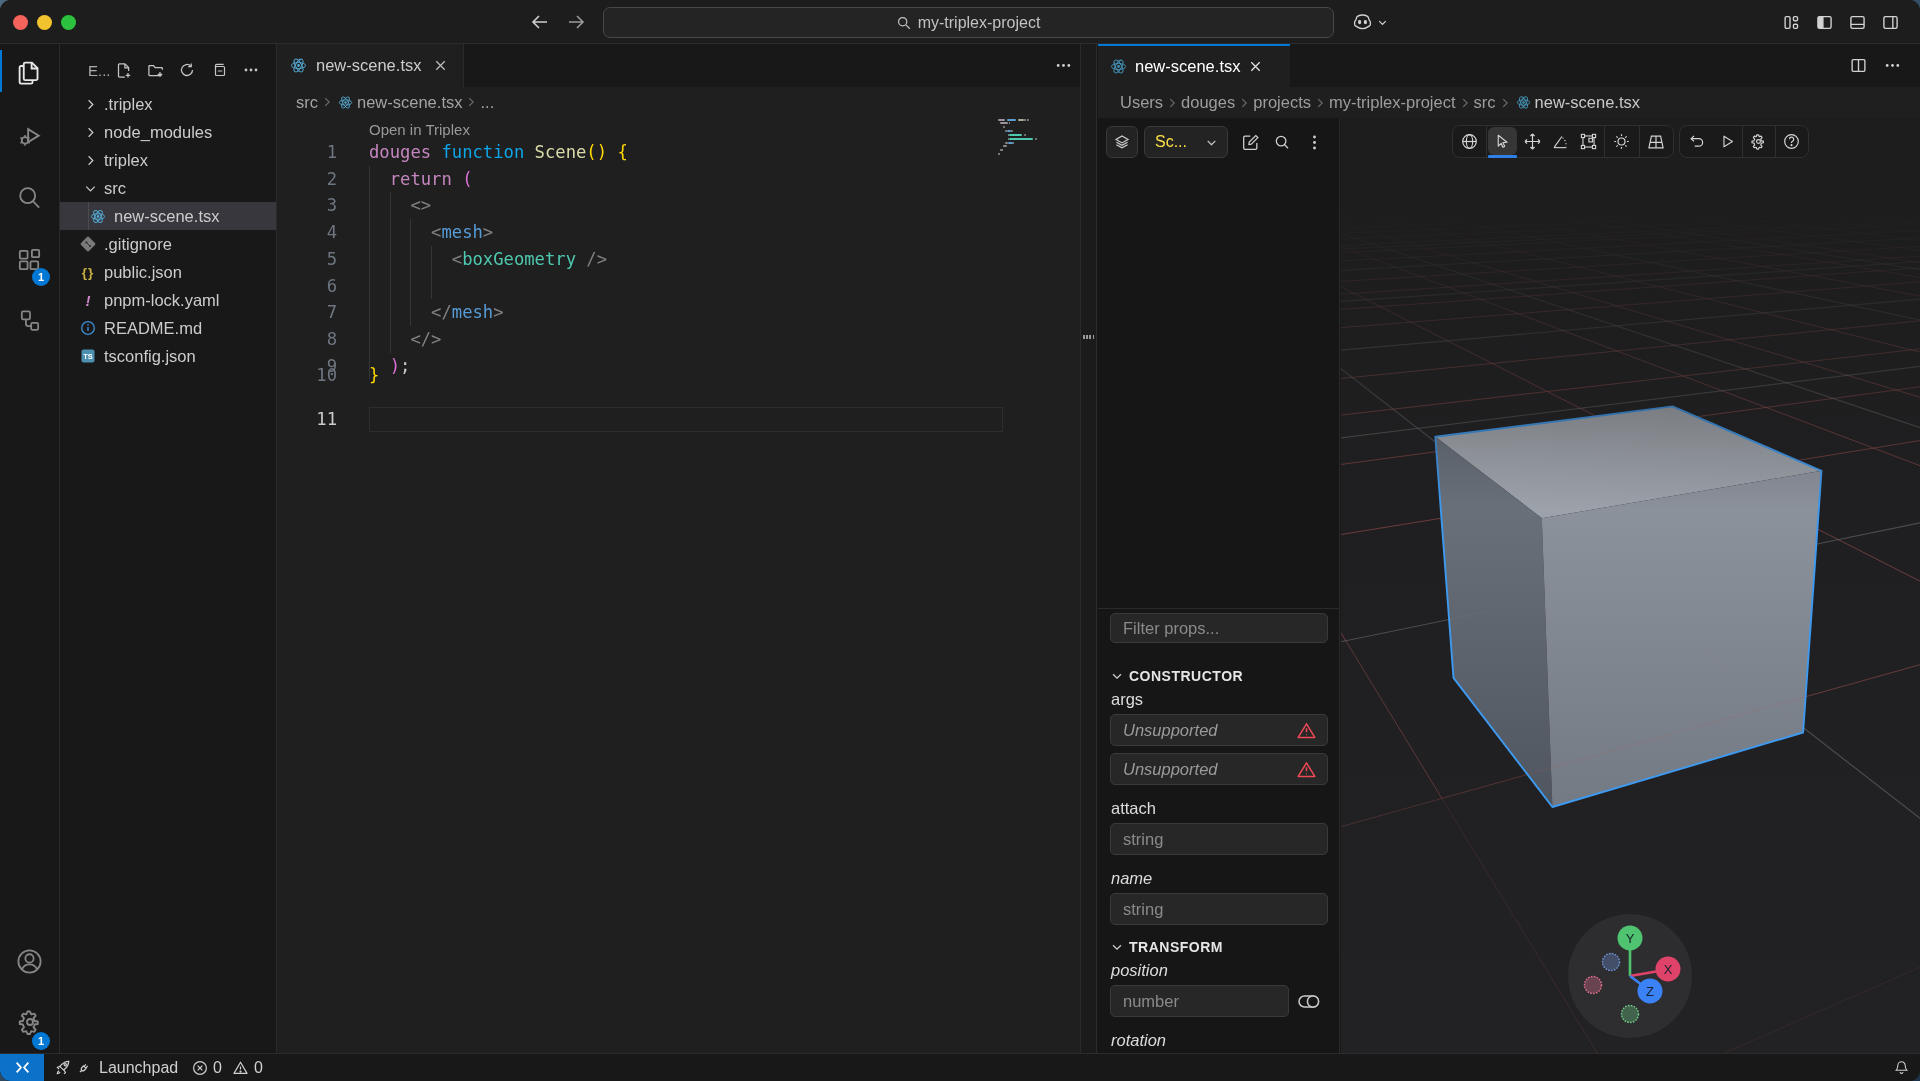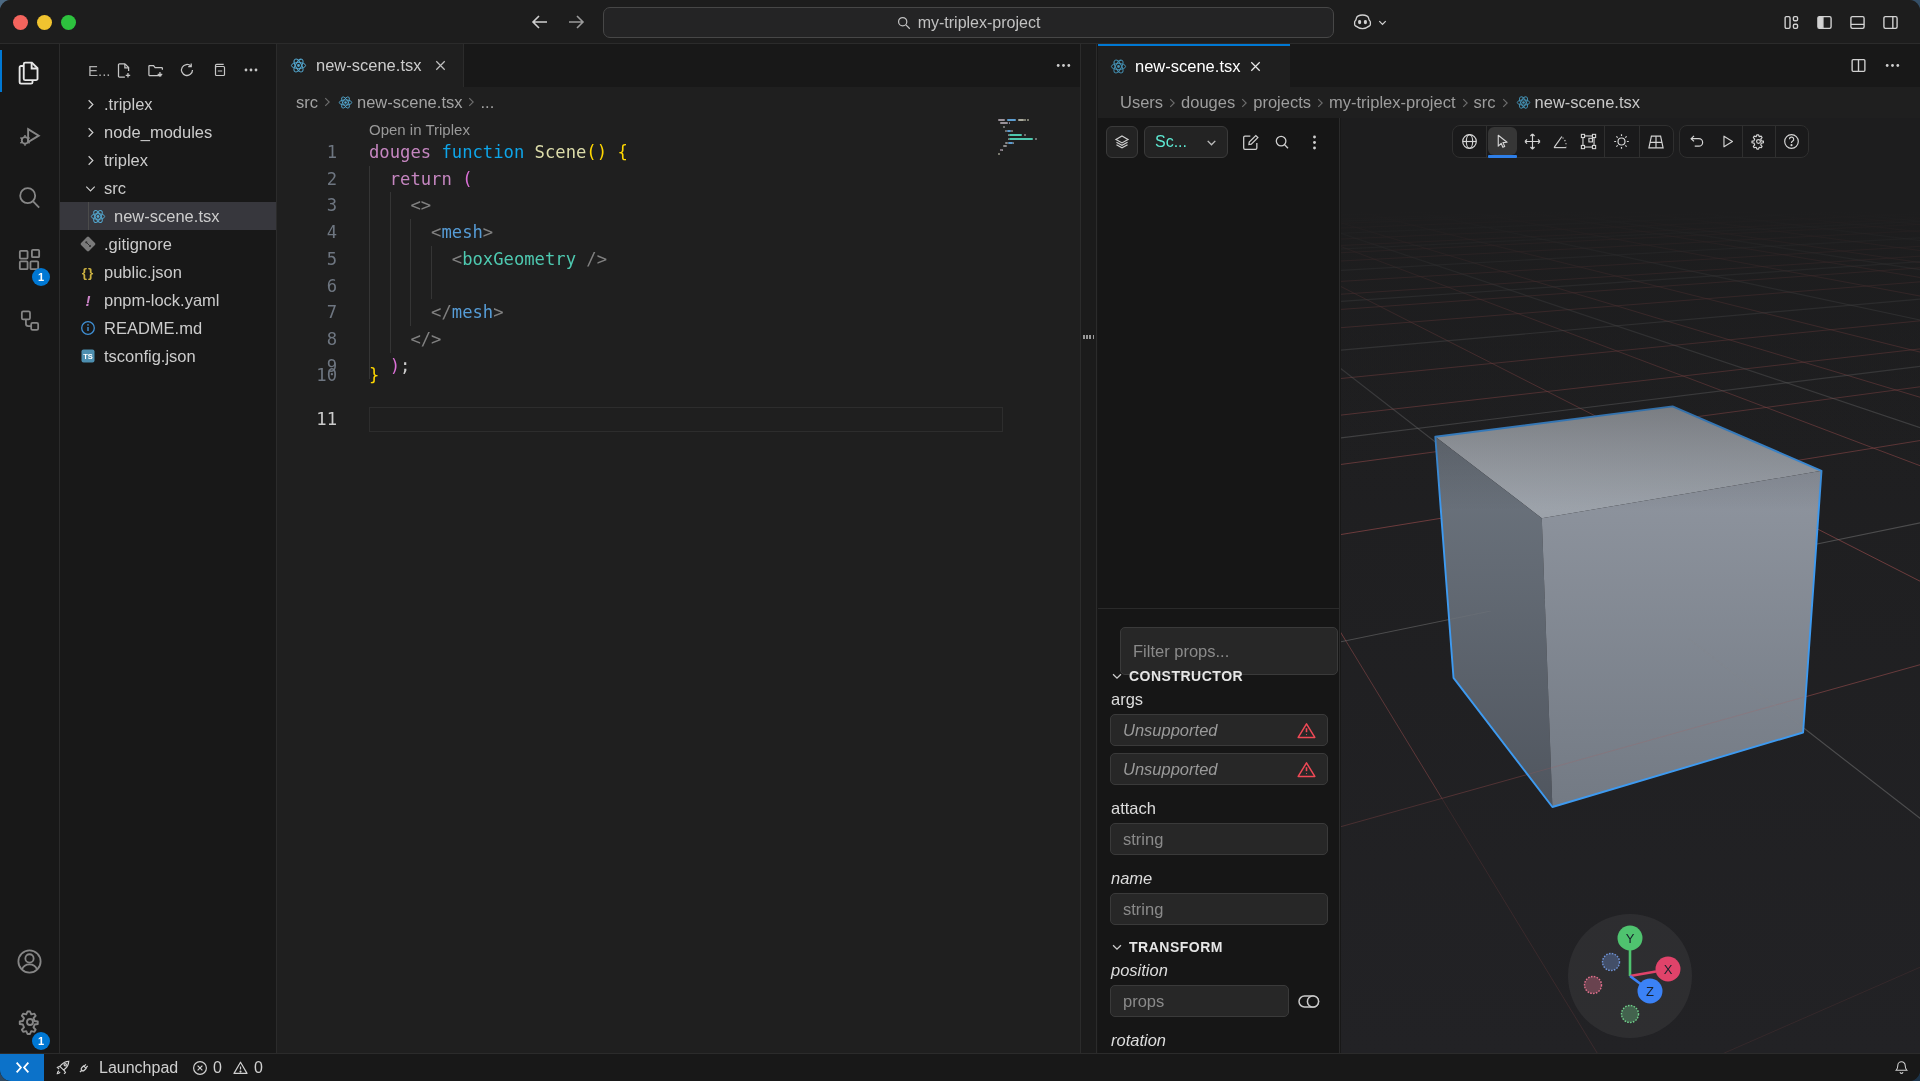--- a/index.html
+++ b/index.html
@@ -539,21 +539,21 @@
 
         <div class="pcol">
           <div class="ptoolbar">
             <div class="tbtn" style="left:8px; top:8px; width:32px;">
               <svg width="18" height="18" viewBox="0 0 24 24" fill="none" stroke="currentColor" stroke-width="1.6">
                   <path d="M12 4 20 8.6 12 13.2 4 8.6z"></path>
                   <path d="M4.6 12.2 12 16.4l7.4-4.2M4.6 15.6 12 19.8l7.4-4.2"></path>
                 </svg>
             </div>
             <div class="tbtn" style="left:46px; top:8px; width:84px; justify-content:flex-start; padding:0 10px;">
-              <span style="font-size:16px; color:#5eead4;">Sc...</span>
+              <span style="font-size:16px; color:#fde047;">Sc...</span>
               <svg width="13" height="13" viewBox="0 0 12 12" fill="none" stroke="#bdbdbd" stroke-width="1.3" style="position:absolute; right:9px;">
                   <path d="M2.5 4.5L6 8l3.5-3.5"></path>
                 </svg>
             </div>
             <div class="ticon" style="left:140px; top:12px;">
               <svg width="19" height="19" viewBox="0 0 24 24" fill="none" stroke="currentColor" stroke-width="1.6">
                   <path d="M20 12.5V19a1.6 1.6 0 0 1-1.6 1.6H5A1.6 1.6 0 0 1 3.4 19V5.4A1.6 1.6 0 0 1 5 3.8h6.8"></path>
                   <path d="m10 14.5.4-3 8.3-8.3 2.6 2.6-8.3 8.3z"></path>
                 </svg>
             </div>
@@ -566,21 +566,21 @@
             <div class="ticon" style="left:204px; top:12px;">
               <svg width="17" height="17" viewBox="0 0 16 16" fill="currentColor">
                   <circle cx="8" cy="2.8" r="1.35"></circle>
                   <circle cx="8" cy="8" r="1.35"></circle>
                   <circle cx="8" cy="13.2" r="1.35"></circle>
                 </svg>
             </div>
           </div>
           <div class="pdivider"></div>
           <div class="props">
-            <div class="pinput" style="top:18px; height:48px;margin-left:10px;">
+            <div class="pinput" style="top:4px; height:30px;">
               <span>Filter props...</span>
             </div>
             <div id="propsBody">
                 <div class="psection" style="top:59px">
                   <svg width="14" height="14" viewBox="0 0 16 16" fill="none" stroke="#cccccc" stroke-width="1.5">
                     <path d="M3.5 6 8 10.5 12.5 6"></path>
                   </svg>
                   <span>CONSTRUCTOR</span>
                 </div>
                 <div class="plabel" style="top:81px">args</div>
@@ -609,21 +609,21 @@
                   <span class="">string</span>
                 </div>
                 <div class="psection" style="top:330px">
                   <svg width="14" height="14" viewBox="0 0 16 16" fill="none" stroke="#cccccc" stroke-width="1.5">
                     <path d="M3.5 6 8 10.5 12.5 6"></path>
                   </svg>
                   <span>TRANSFORM</span>
                 </div>
                 <div class="plabel opt" style="top:352px">position</div>
                 <div class="pinput" style="top:376px; width:179px;">
-                  <span class="">props</span>
+                  <span class="">number</span>
                 </div>
                 <div style="position:absolute; left:200px; top:385px;">
                   <svg width="23" height="15" viewBox="0 0 23 15" fill="none" stroke="#c9c9c9" stroke-width="1.5">
                     <rect x="1" y="2" width="19.5" height="11" rx="5.5"></rect>
                     <circle cx="15" cy="7.5" r="5.6" fill="#161616"></circle>
                   </svg>
                 </div>
                 <div class="plabel opt" style="top:422px">rotation</div>
               </div>
           </div>

